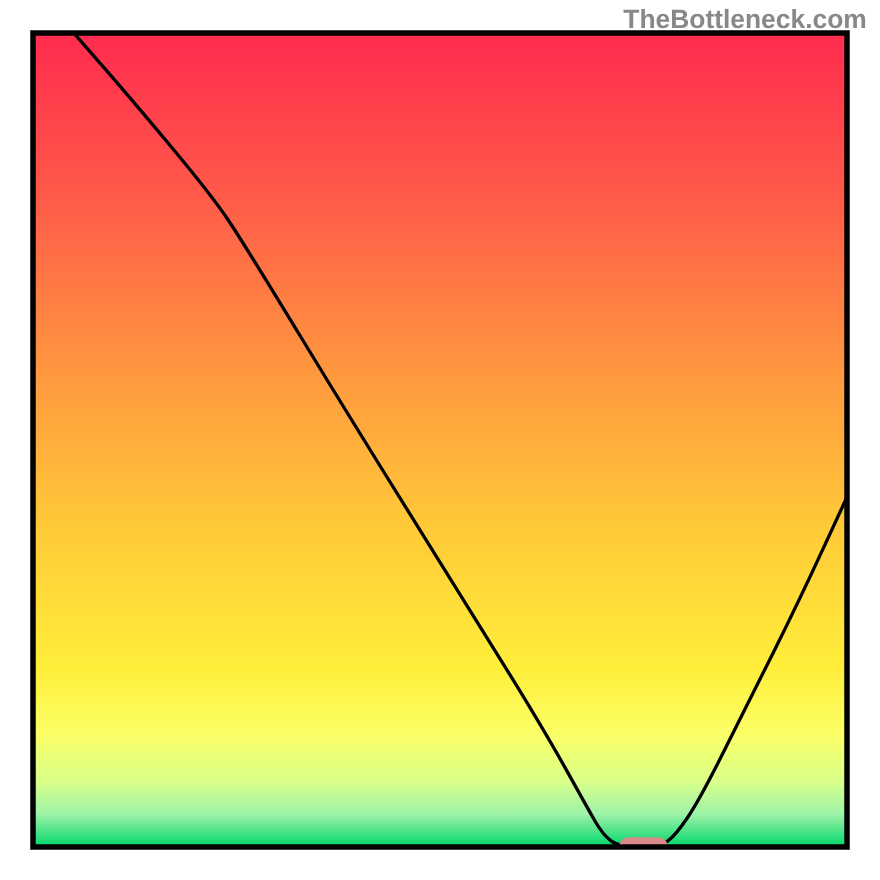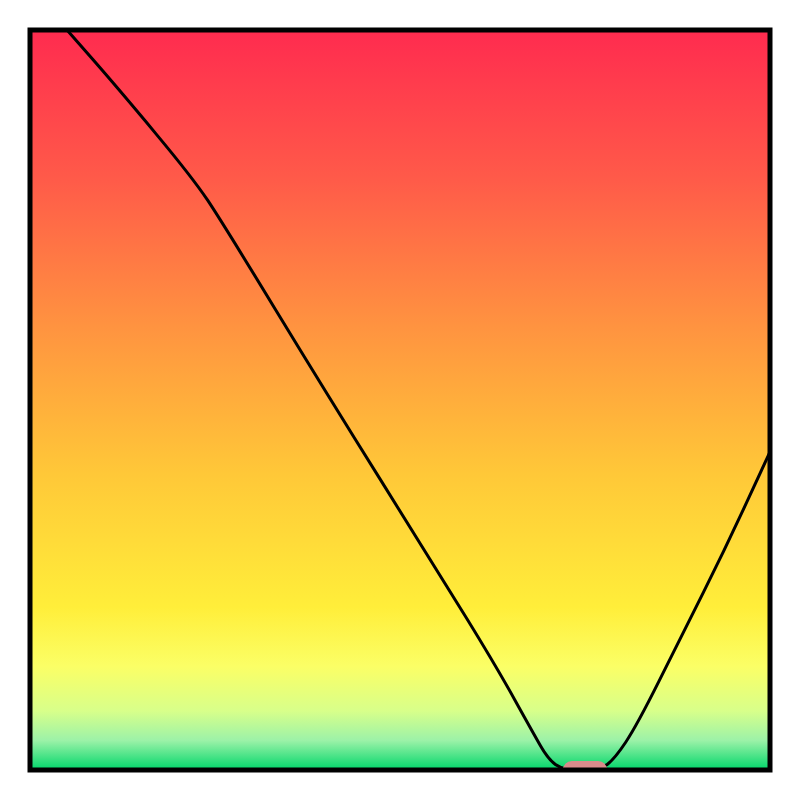--- a/index.html
+++ b/index.html
@@ -27,20 +27,21 @@
     user-select: none;
   }
   svg {
     display: block;
   }
 </style>
 </head>
 <body>
 
 <div class="chart-container">
+  <div class="watermark">TheBottleneck.com</div>
   <svg id="chart-svg" width="800" height="800" viewBox="0 0 800 800">
     <defs>
       <linearGradient id="bg-grad" x1="0" y1="0" x2="0" y2="1">
           <stop offset="0.00%" stop-color="#ff2b4f"></stop>
           <stop offset="20.00%" stop-color="#ff5a49"></stop>
           <stop offset="40.00%" stop-color="#ff9340"></stop>
           <stop offset="60.00%" stop-color="#ffc838"></stop>
           <stop offset="78.00%" stop-color="#ffee3a"></stop>
           <stop offset="86.00%" stop-color="#fbff66"></stop>
           <stop offset="92.00%" stop-color="#d8ff8a"></stop>

